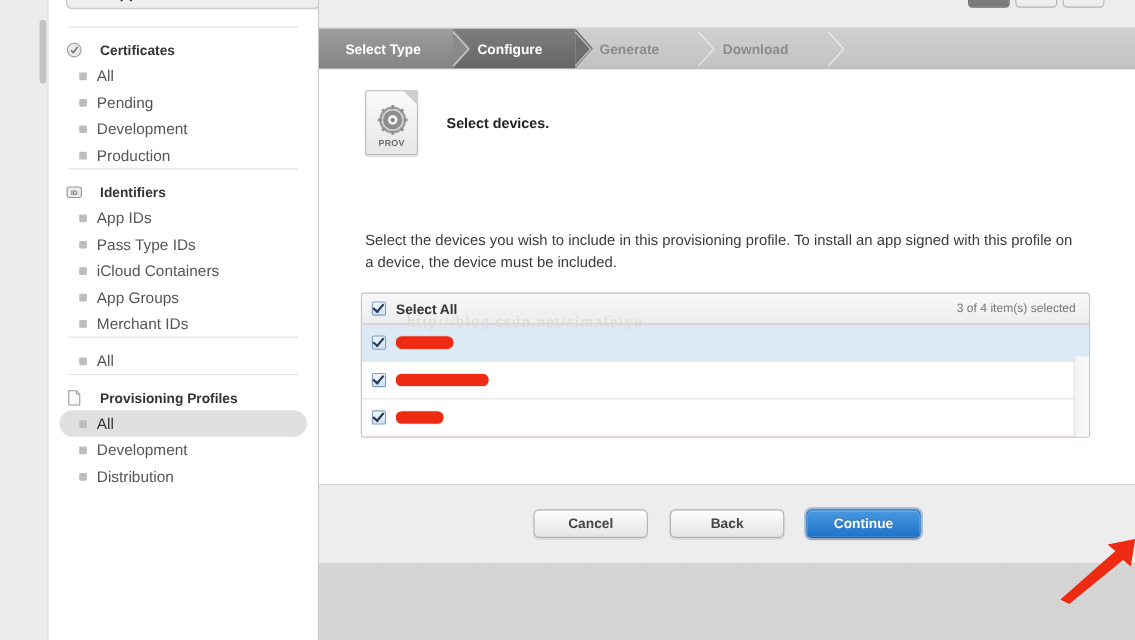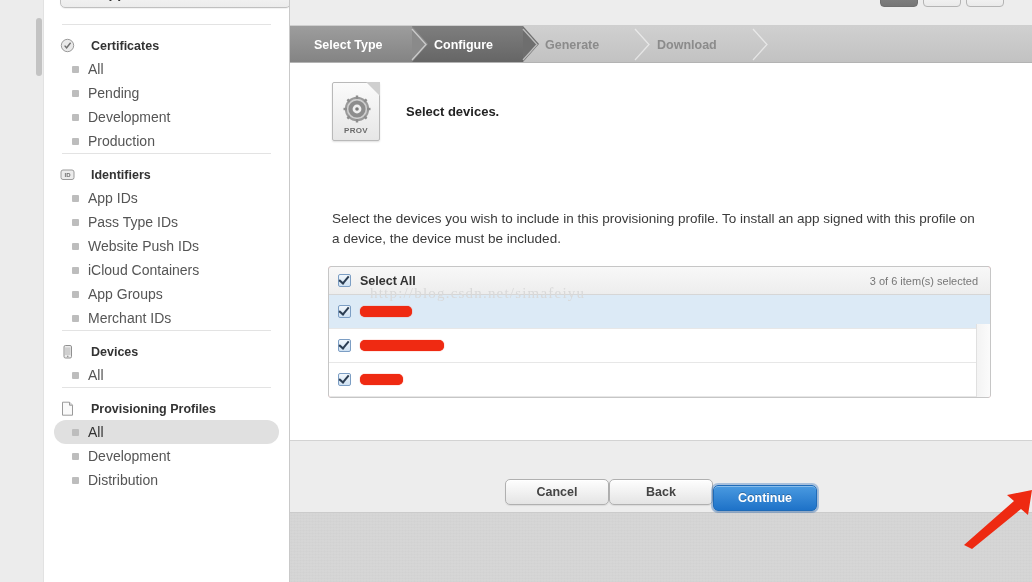--- a/index.html
+++ b/index.html
@@ -213,39 +213,38 @@
     letter-spacing:1.2px; white-space:nowrap;
     pointer-events:none; z-index:9;
   }
 
   
   #footer {
     position:absolute; left:0; top:441px; right:0; height:72px;
     background:#ededed; border-bottom:1px solid #cbcbcb;
   }
   #btnbar {
-    position:absolute; left:0; right:0; top:32px;
-    display:flex; justify-content:center; align-items:center;
+    position:absolute; left:0; right:0; top:22px;
+    display:flex; justify-content:center; gap:20px;
   }
   .btn {
     height:26px; min-width:104px; padding:0 16px;
     border-radius:5px; font-size:12.5px; font-weight:bold;
     display:flex; align-items:center; justify-content:center;
     border:1px solid #b0b0b0;
     background:linear-gradient(#fefefe,#e4e4e4);
     color:#444;
     box-shadow:0 1px 1px rgba(0,0,0,0.08), inset 0 1px 0 #fff;
   }
   .btn.primary {
     border-color:#1f6bb8;
     background:linear-gradient(#4a9ae0,#1e72c8);
     color:#fff;
     box-shadow:0 0 0 2px rgba(40,110,190,0.35), 0 1px 2px rgba(0,0,0,0.2), inset 0 1px 0 rgba(255,255,255,0.35);
     text-shadow:0 -1px 0 rgba(0,0,0,0.25);
-    margin-top:12px;
   }
 
   
   #arrow { position:absolute; left:668px; top:487px; z-index:20; }
 </style>
 </head>
 <body>
 
 <div id="page-bg"></div>
 
@@ -300,45 +299,33 @@
           <div class="sb-item">
             <span class="sb-bullet"></span>
             <span>App IDs</span>
           </div>
           <div class="sb-item">
             <span class="sb-bullet"></span>
             <span>Pass Type IDs</span>
           </div>
           <div class="sb-item">
             <span class="sb-bullet"></span>
-            <span>Website Push IDs</span>
-          </div>
-          <div class="sb-item">
-            <span class="sb-bullet"></span>
             <span>iCloud Containers</span>
           </div>
           <div class="sb-item">
             <span class="sb-bullet"></span>
             <span>App Groups</span>
           </div>
           <div class="sb-item">
             <span class="sb-bullet"></span>
             <span>Merchant IDs</span>
           </div>
         </div>
         <div class="sb-sep"></div>
         <div class="sb-group">
-          <div class="sb-head">
-            <span class="ico"><svg width="15" height="15" viewBox="0 0 15 15">
-                <rect x="4" y="1.5" width="7.5" height="12.5" rx="1.4" fill="#ececec" stroke="#8f8f8f"></rect>
-                <rect x="5" y="3.4" width="5.5" height="7.6" fill="#cfcfcf"></rect>
-                <circle cx="7.75" cy="12.4" r="0.8" fill="#9a9a9a"></circle>
-              </svg></span>
-            <span>Devices</span>
-          </div>
           <div class="sb-item">
             <span class="sb-bullet"></span>
             <span>All</span>
           </div>
         </div>
         <div class="sb-sep"></div>
         <div class="sb-group">
           <div class="sb-head">
             <span class="ico"><svg width="15" height="15" viewBox="0 0 15 15">
                 <path d="M2.5 1.2 h7 l3 3 v10 h-10 z" fill="#fafafa" stroke="#9a9a9a"></path>
@@ -435,21 +422,21 @@
     </div>
 
     <div id="desc">Select the devices you wish to include in this provisioning profile. To install an app signed with this profile on a device, the device must be included.</div>
 
     <div id="devlist">
       <div id="dev-head">
         <div class="cb">
             <span class="tick"></span>
           </div>
         <div class="hl">Select All</div>
-        <div id="dev-count">3 of 6 item(s) selected</div>
+        <div id="dev-count">3 of 4 item(s) selected</div>
       </div>
       <div id="dev-rows">
         <div class="dev-row hi">
             <span class="cb">
               <span class="tick"></span>
             </span>
             <span class="redact" style="width:52px"></span>
           </div>
           <div class="dev-row">
             <span class="cb">

